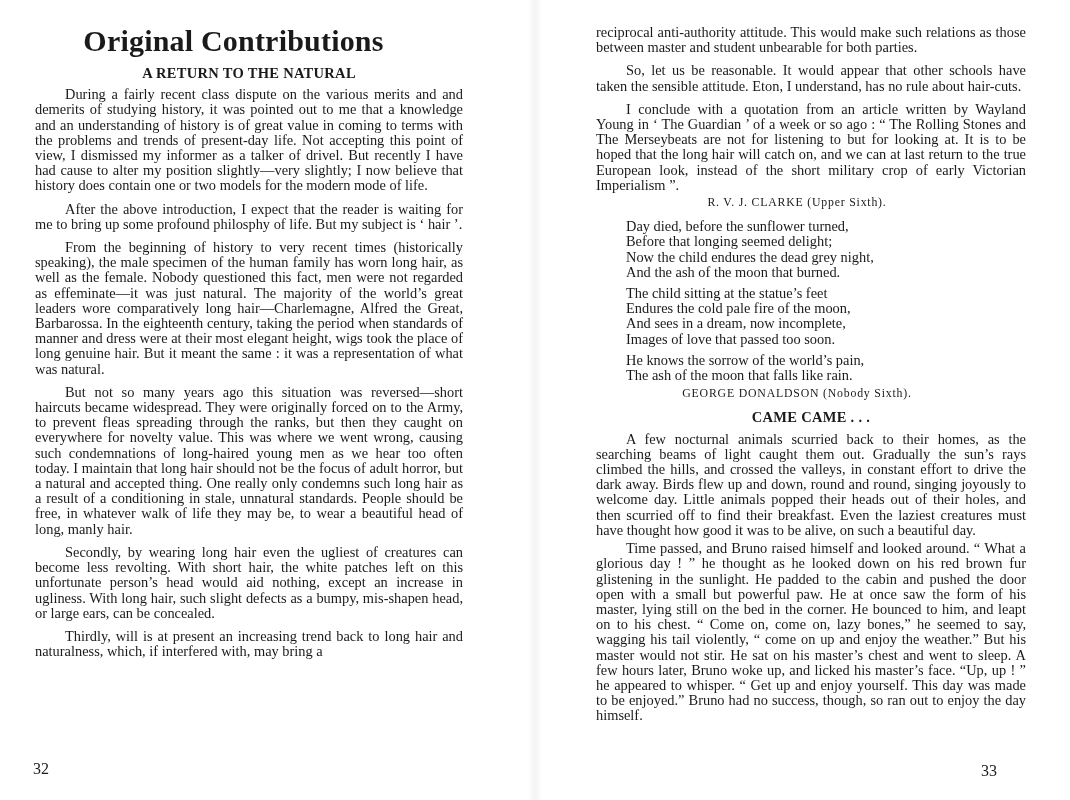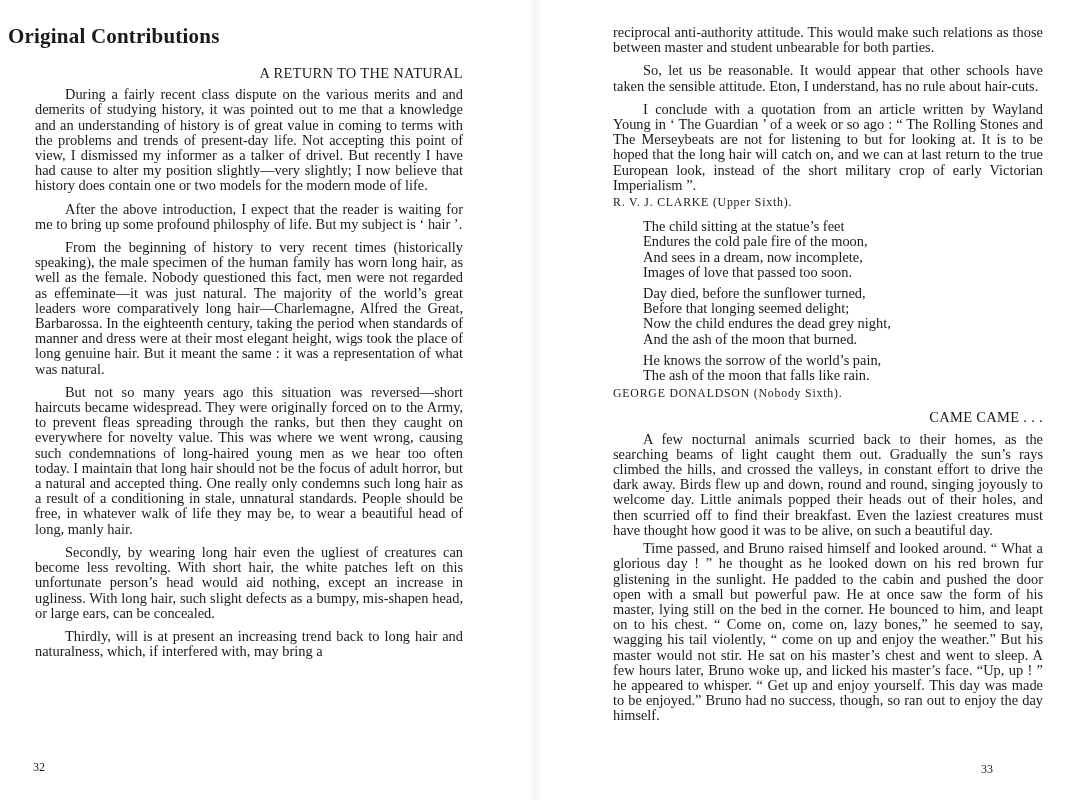--- a/index.html
+++ b/index.html
@@ -3,33 +3,33 @@
 <meta charset="utf-8">
 <style>
   html, body { margin: 0; padding: 0; background: #ffffff; }
   body { width: 1070px; height: 800px; overflow: hidden; position: relative;
          font-family: "Liberation Serif", "DejaVu Serif", serif; color: #1a1a1a; }
   .page { position: absolute; top: 0; height: 800px; }
   #left-page { left: 0; width: 535px; }
   #right-page { left: 535px; width: 535px; }
   .gutter { position: absolute; left: 528px; top: 0; width: 14px; height: 800px;
             background: linear-gradient(to right, #ffffff, #f4f4f4 50%, #ffffff); }
-  .title { position: absolute; left: 8px; top: 24px; width: 467px; text-align: left;
-           font-weight: bold; font-size: 21px; letter-spacing: 0.2px; margin: 0; }
+  .title { position: absolute; left: 0; top: 24px; width: 467px; text-align: center;
+           font-weight: bold; font-size: 30px; letter-spacing: 0.2px; margin: 0; }
   .col { position: absolute; width: 428px; font-size: 14.4px; line-height: 15.2px; text-align: justify; }
   #left-col { left: 35px; top: 66px; }
-  #right-col { left: 78px; top: 25px; width: 430px; }
-  h2.sec { font-size: 14.5px; font-weight: normal; margin: 0 0 6px 0; letter-spacing: 0.3px; text-align: right; }
+  #right-col { left: 61px; top: 25px; width: 430px; }
+  h2.sec { font-size: 14.5px; font-weight: bold; margin: 0 0 6px 0; letter-spacing: 0.3px; text-align: center; }
   p.para { margin: 0 0 8px 0; text-indent: 30px; }
   p.cont { margin: 0 0 8px 0; text-indent: 0; }
-  .byline { text-align: left; font-size: 11.8px; letter-spacing: 0.8px; margin: -6px 28px 9px 0; }
+  .byline { text-align: center; font-size: 11.8px; letter-spacing: 0.8px; margin: -6px 28px 9px 0; }
   .poem { margin: 0 0 0 30px; }
   .stanza { margin: 0 0 6px 0; }
   .line { display: block; text-align: left; }
-  .pnum { position: absolute; top: 760px; font-size: 12px; }
+  .pnum { position: absolute; top: 760px; font-size: 16px; }
   #pnum-left { left: 33px; }
   #pnum-right { left: 446px; top: 762px; }
 </style>
 </head>
 <body>
 
 <div class="gutter"></div>
 
 <div class="page" id="left-page">
   <h1 class="title">Original Contributions</h1>
@@ -50,30 +50,30 @@
     <div>
       <p class="cont">reciprocal anti-authority attitude. This would make such relations as those between master and student unbearable for both parties.</p>
       <p class="para">So, let us be reasonable.  It would appear that other schools have taken the sensible attitude.  Eton, I understand, has no rule about hair-cuts.</p>
       <p class="para">I conclude with a quotation from an article written by Wayland Young in ‘ The Guardian ’ of a week or so ago : “ The Rolling Stones and The Merseybeats are not for listening to but for looking at.  It is to be hoped that the long hair will catch on, and we can at last return to the true European look, instead of the short military crop of early Victorian Imperialism ”.</p>
       <div class="byline">R. V. J. CLARKE (Upper Sixth).</div>
     </div>
 
     <div>
       <div class="poem">
         <div class="stanza">
+          <span class="line">Day died, before the sunflower turned,</span>
+          <span class="line">Before that longing seemed delight;</span>
+          <span class="line">Now the child endures the dead grey night,</span>
+          <span class="line">And the ash of the moon that burned.</span>
+        </div>
+        <div class="stanza">
           <span class="line">The child sitting at the statue’s feet</span>
           <span class="line">Endures the cold pale fire of the moon,</span>
           <span class="line">And sees in a dream, now incomplete,</span>
           <span class="line">Images of love that passed too soon.</span>
-        </div>
-        <div class="stanza">
-          <span class="line">Day died, before the sunflower turned,</span>
-          <span class="line">Before that longing seemed delight;</span>
-          <span class="line">Now the child endures the dead grey night,</span>
-          <span class="line">And the ash of the moon that burned.</span>
         </div>
         <div class="stanza">
           <span class="line">He knows the sorrow of the world’s pain,</span>
           <span class="line">The ash of the moon that falls like rain.</span>
         </div>
       </div>
       <div class="byline" style="margin-top:-3px;">GEORGE DONALDSON (Nobody Sixth).</div>
     </div>
 
     <div>

